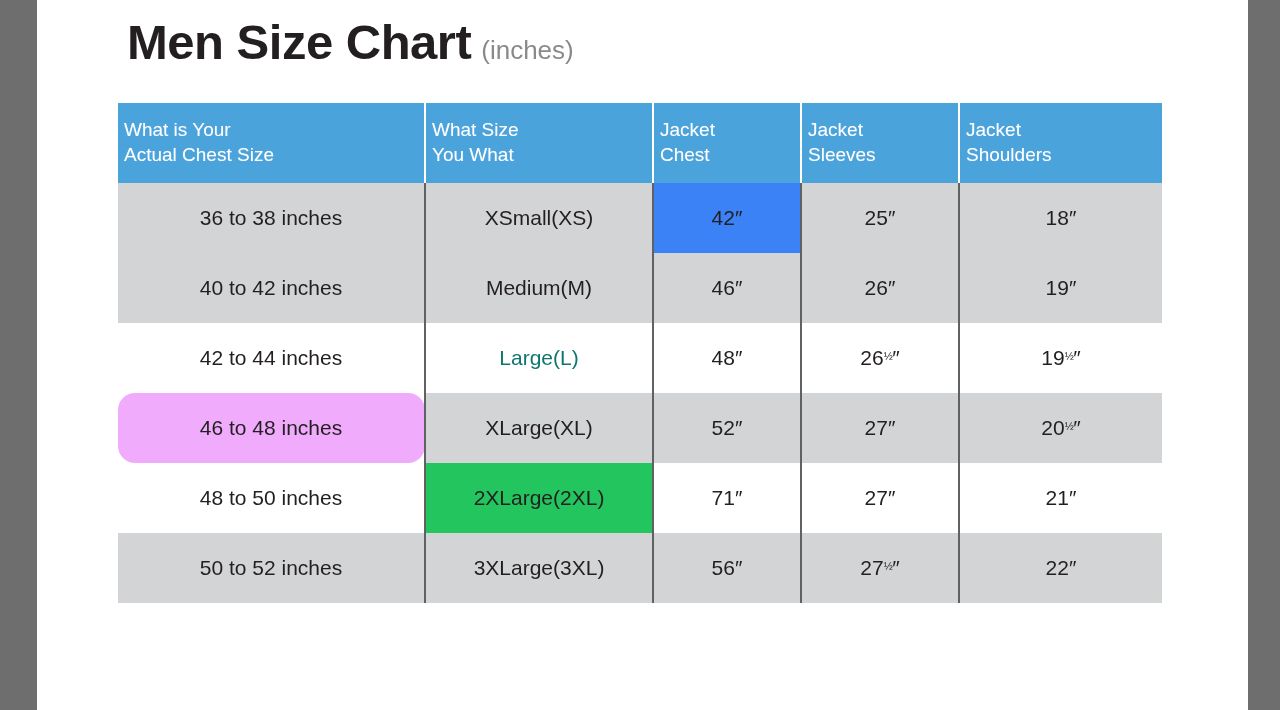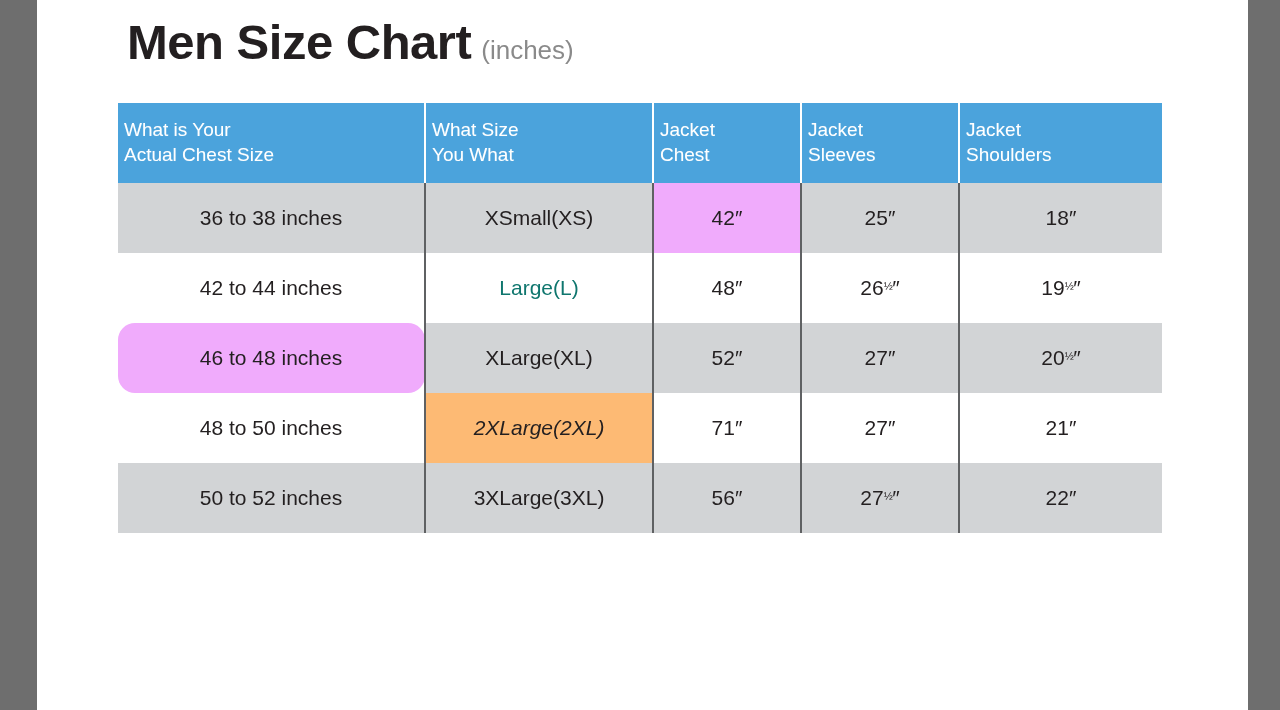--- a/index.html
+++ b/index.html
@@ -170,41 +170,48 @@
           <th style="background: rgb(75, 163, 220);">
             <span class="hdr-line">Jacket</span>
             <span class="hdr-line">Shoulders</span>
           </th>
         </tr>
       </thead>
       <tbody>
         <tr class="shade">
           <td style="background: rgb(210, 212, 214); border-right: 2px solid rgb(95, 97, 99); color: rgb(35, 31, 32);">36 to 38 inches</td>
           <td style="background: rgb(210, 212, 214); border-right: 2px solid rgb(95, 97, 99); color: rgb(35, 31, 32);">XSmall(XS)</td>
-          <td style="background: #f0abfc; border-right: 2px solid rgb(95, 97, 99); color: rgb(35, 31, 32);">42″</td>
+          <td style="background: #3b82f6; border-right: 2px solid rgb(95, 97, 99); color: rgb(35, 31, 32);">42″</td>
           <td style="background: rgb(210, 212, 214); border-right: 2px solid rgb(95, 97, 99); color: rgb(35, 31, 32);">25″</td>
           <td style="background: rgb(210, 212, 214); color: rgb(35, 31, 32);">18″</td>
+        </tr>
+        <tr class="shade">
+          <td style="background: rgb(210, 212, 214); border-right: 2px solid rgb(95, 97, 99); color: rgb(35, 31, 32);">40 to 42 inches</td>
+          <td style="background: rgb(210, 212, 214); border-right: 2px solid rgb(95, 97, 99); color: rgb(35, 31, 32);">Medium(M)</td>
+          <td style="background: rgb(210, 212, 214); border-right: 2px solid rgb(95, 97, 99); color: rgb(35, 31, 32);">46″</td>
+          <td style="background: rgb(210, 212, 214); border-right: 2px solid rgb(95, 97, 99); color: rgb(35, 31, 32);">26″</td>
+          <td style="background: rgb(210, 212, 214); color: rgb(35, 31, 32);">19″</td>
         </tr>
         <tr class="plain">
           <td style="background: rgb(255, 255, 255); border-right: 2px solid rgb(95, 97, 99); color: rgb(35, 31, 32);">42 to 44 inches</td>
           <td style="background: rgb(255, 255, 255); border-right: 2px solid rgb(95, 97, 99); color: #0f766e;">Large(L)</td>
           <td style="background: rgb(255, 255, 255); border-right: 2px solid rgb(95, 97, 99); color: rgb(35, 31, 32);">48″</td>
           <td style="background: rgb(255, 255, 255); border-right: 2px solid rgb(95, 97, 99); color: rgb(35, 31, 32);">26<span class="frac">½</span>″</td>
           <td style="background: rgb(255, 255, 255); color: rgb(35, 31, 32);">19<span class="frac">½</span>″</td>
         </tr>
         <tr class="shade">
           <td style="background: #f0abfc; border-right: 2px solid rgb(95, 97, 99); color: rgb(35, 31, 32); border-radius: 17px;">46 to 48 inches</td>
           <td style="background: rgb(210, 212, 214); border-right: 2px solid rgb(95, 97, 99); color: rgb(35, 31, 32);">XLarge(XL)</td>
           <td style="background: rgb(210, 212, 214); border-right: 2px solid rgb(95, 97, 99); color: rgb(35, 31, 32);">52″</td>
           <td style="background: rgb(210, 212, 214); border-right: 2px solid rgb(95, 97, 99); color: rgb(35, 31, 32);">27″</td>
           <td style="background: rgb(210, 212, 214); color: rgb(35, 31, 32);">20<span class="frac">½</span>″</td>
         </tr>
         <tr class="plain">
           <td style="background: rgb(255, 255, 255); border-right: 2px solid rgb(95, 97, 99); color: rgb(35, 31, 32);">48 to 50 inches</td>
-          <td style="background: #fdba74; border-right: 2px solid rgb(95, 97, 99); color: rgb(35, 31, 32); font-style: italic;">2XLarge(2XL)</td>
+          <td style="background: #22c55e; border-right: 2px solid rgb(95, 97, 99); color: rgb(35, 31, 32);">2XLarge(2XL)</td>
           <td style="background: rgb(255, 255, 255); border-right: 2px solid rgb(95, 97, 99); color: rgb(35, 31, 32);">71″</td>
           <td style="background: rgb(255, 255, 255); border-right: 2px solid rgb(95, 97, 99); color: rgb(35, 31, 32);">27″</td>
           <td style="background: rgb(255, 255, 255); color: rgb(35, 31, 32);">21″</td>
         </tr>
         <tr class="shade">
           <td style="background: rgb(210, 212, 214); border-right: 2px solid rgb(95, 97, 99); color: rgb(35, 31, 32);">50 to 52 inches</td>
           <td style="background: rgb(210, 212, 214); border-right: 2px solid rgb(95, 97, 99); color: rgb(35, 31, 32);">3XLarge(3XL)</td>
           <td style="background: rgb(210, 212, 214); border-right: 2px solid rgb(95, 97, 99); color: rgb(35, 31, 32);">56″</td>
           <td style="background: rgb(210, 212, 214); border-right: 2px solid rgb(95, 97, 99); color: rgb(35, 31, 32);">27<span class="frac">½</span>″</td>
           <td style="background: rgb(210, 212, 214); color: rgb(35, 31, 32);">22″</td>

